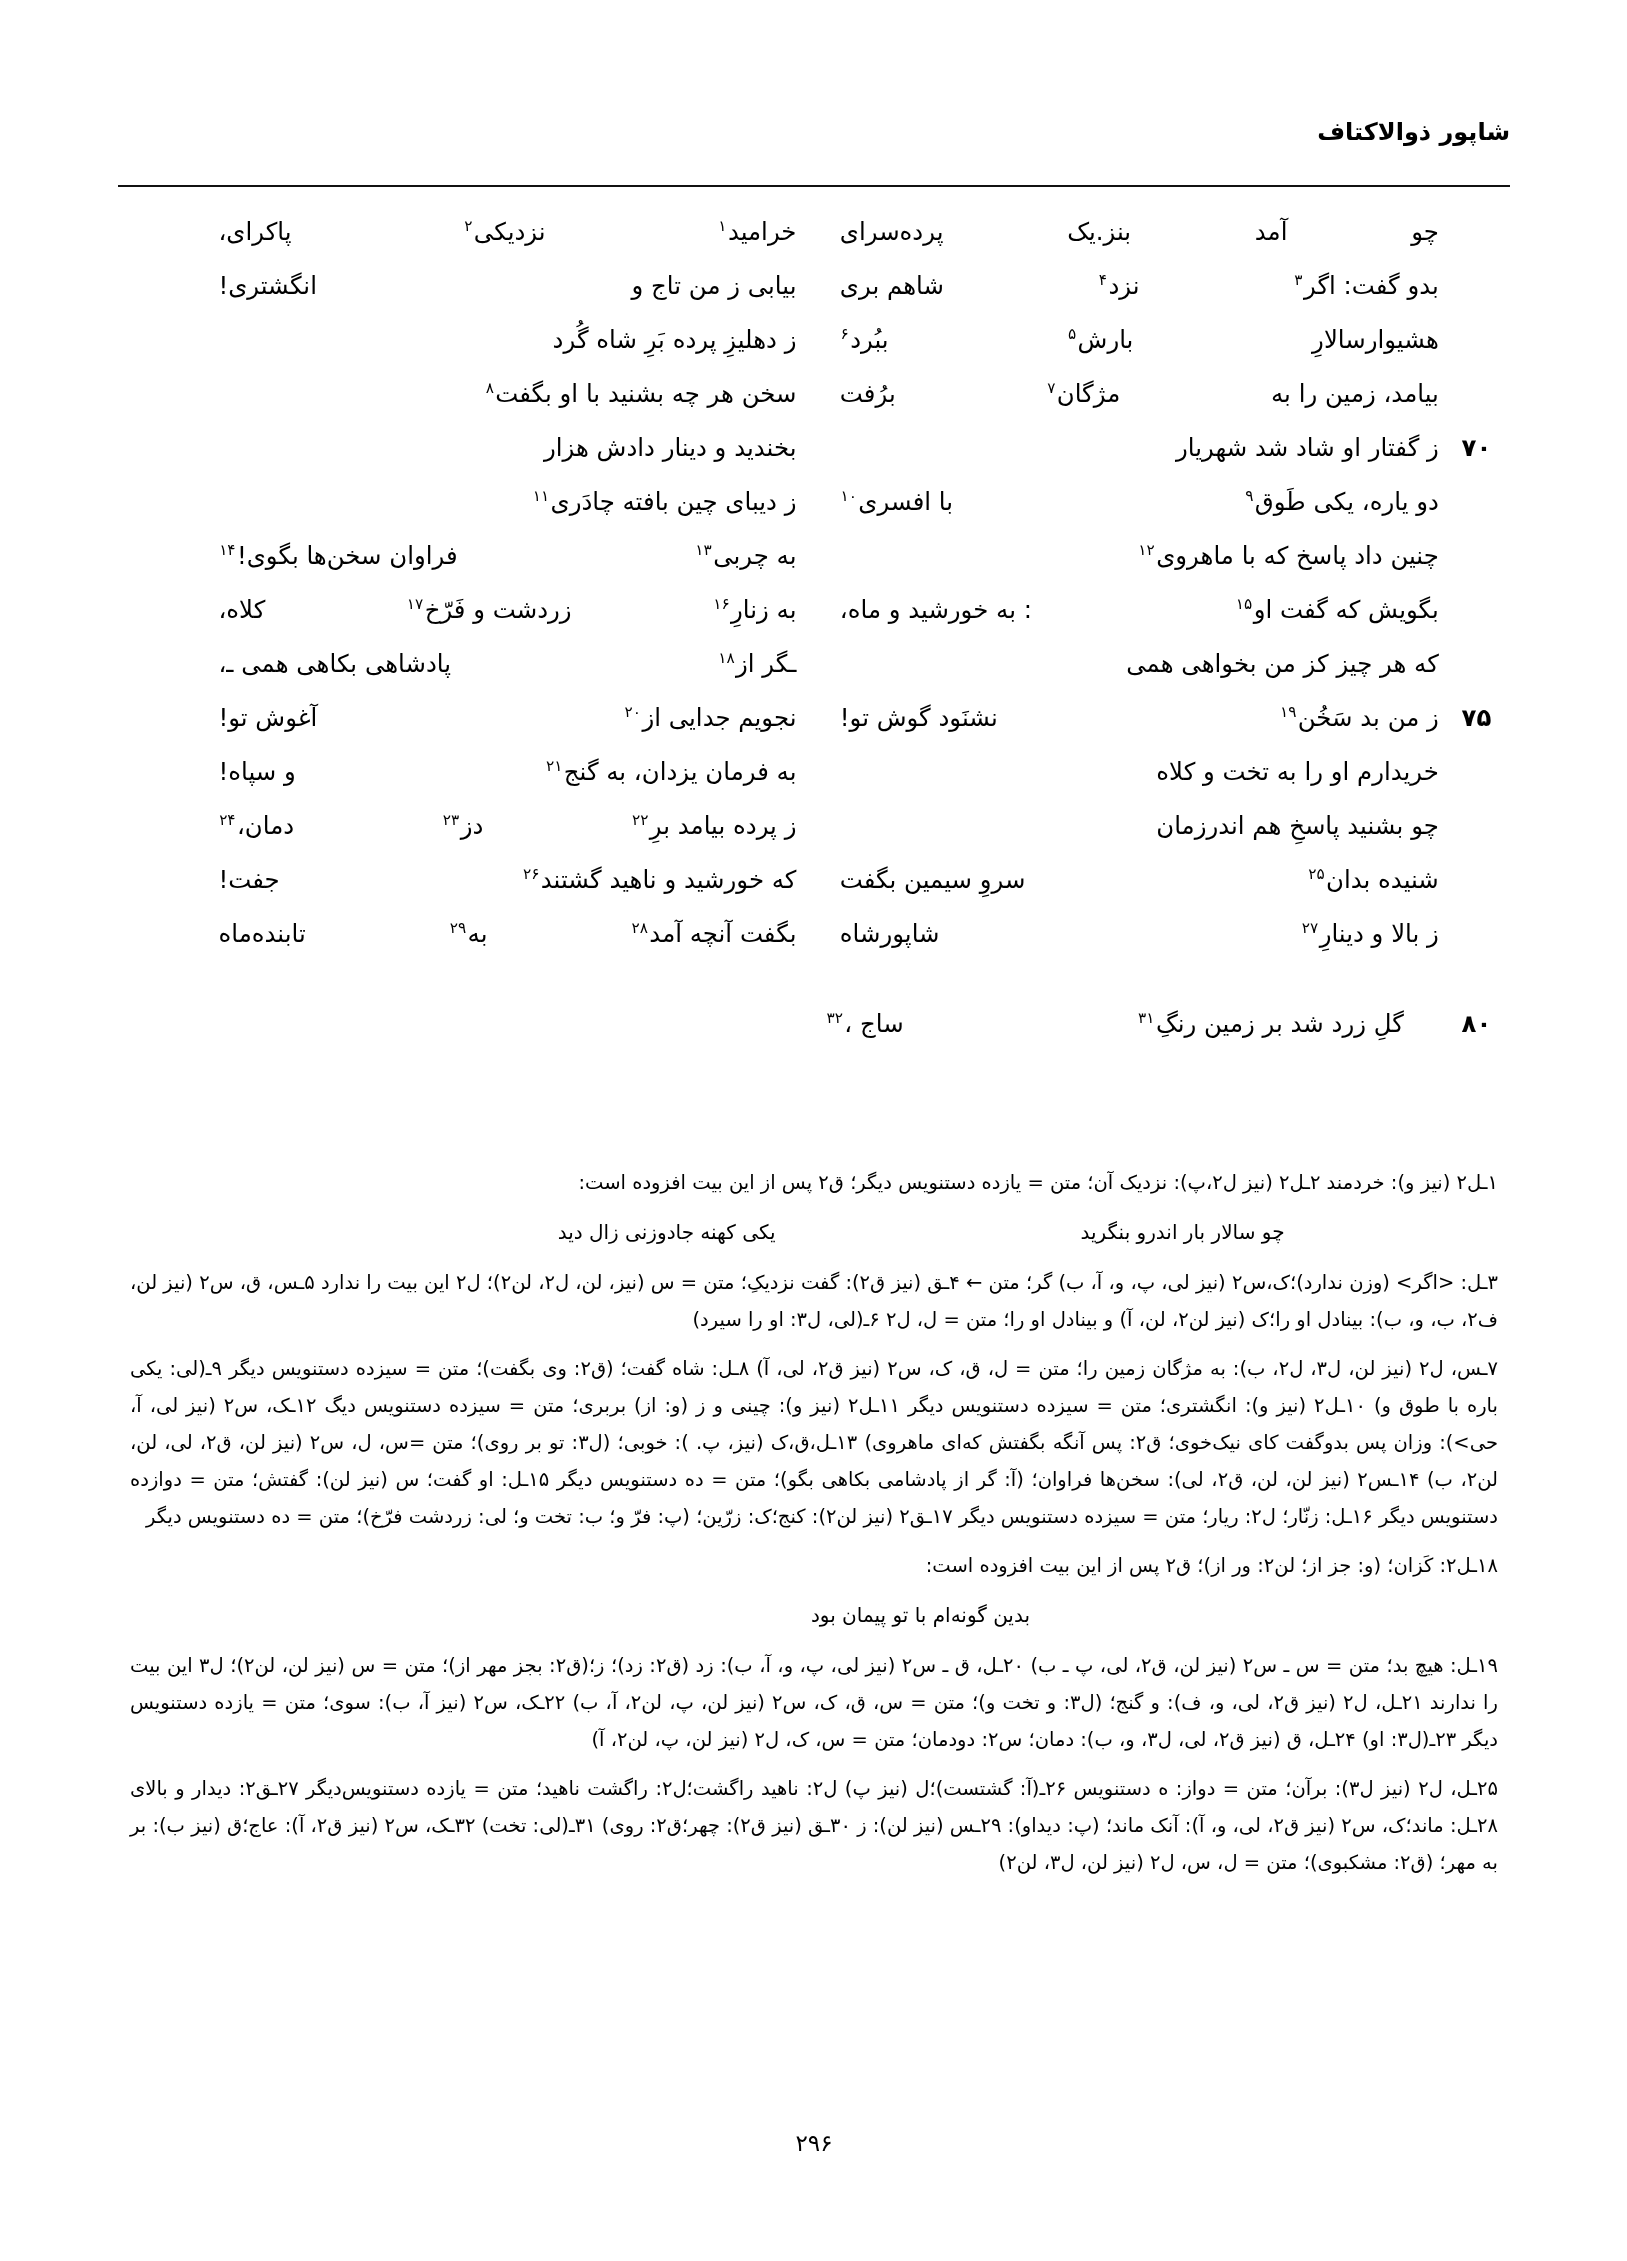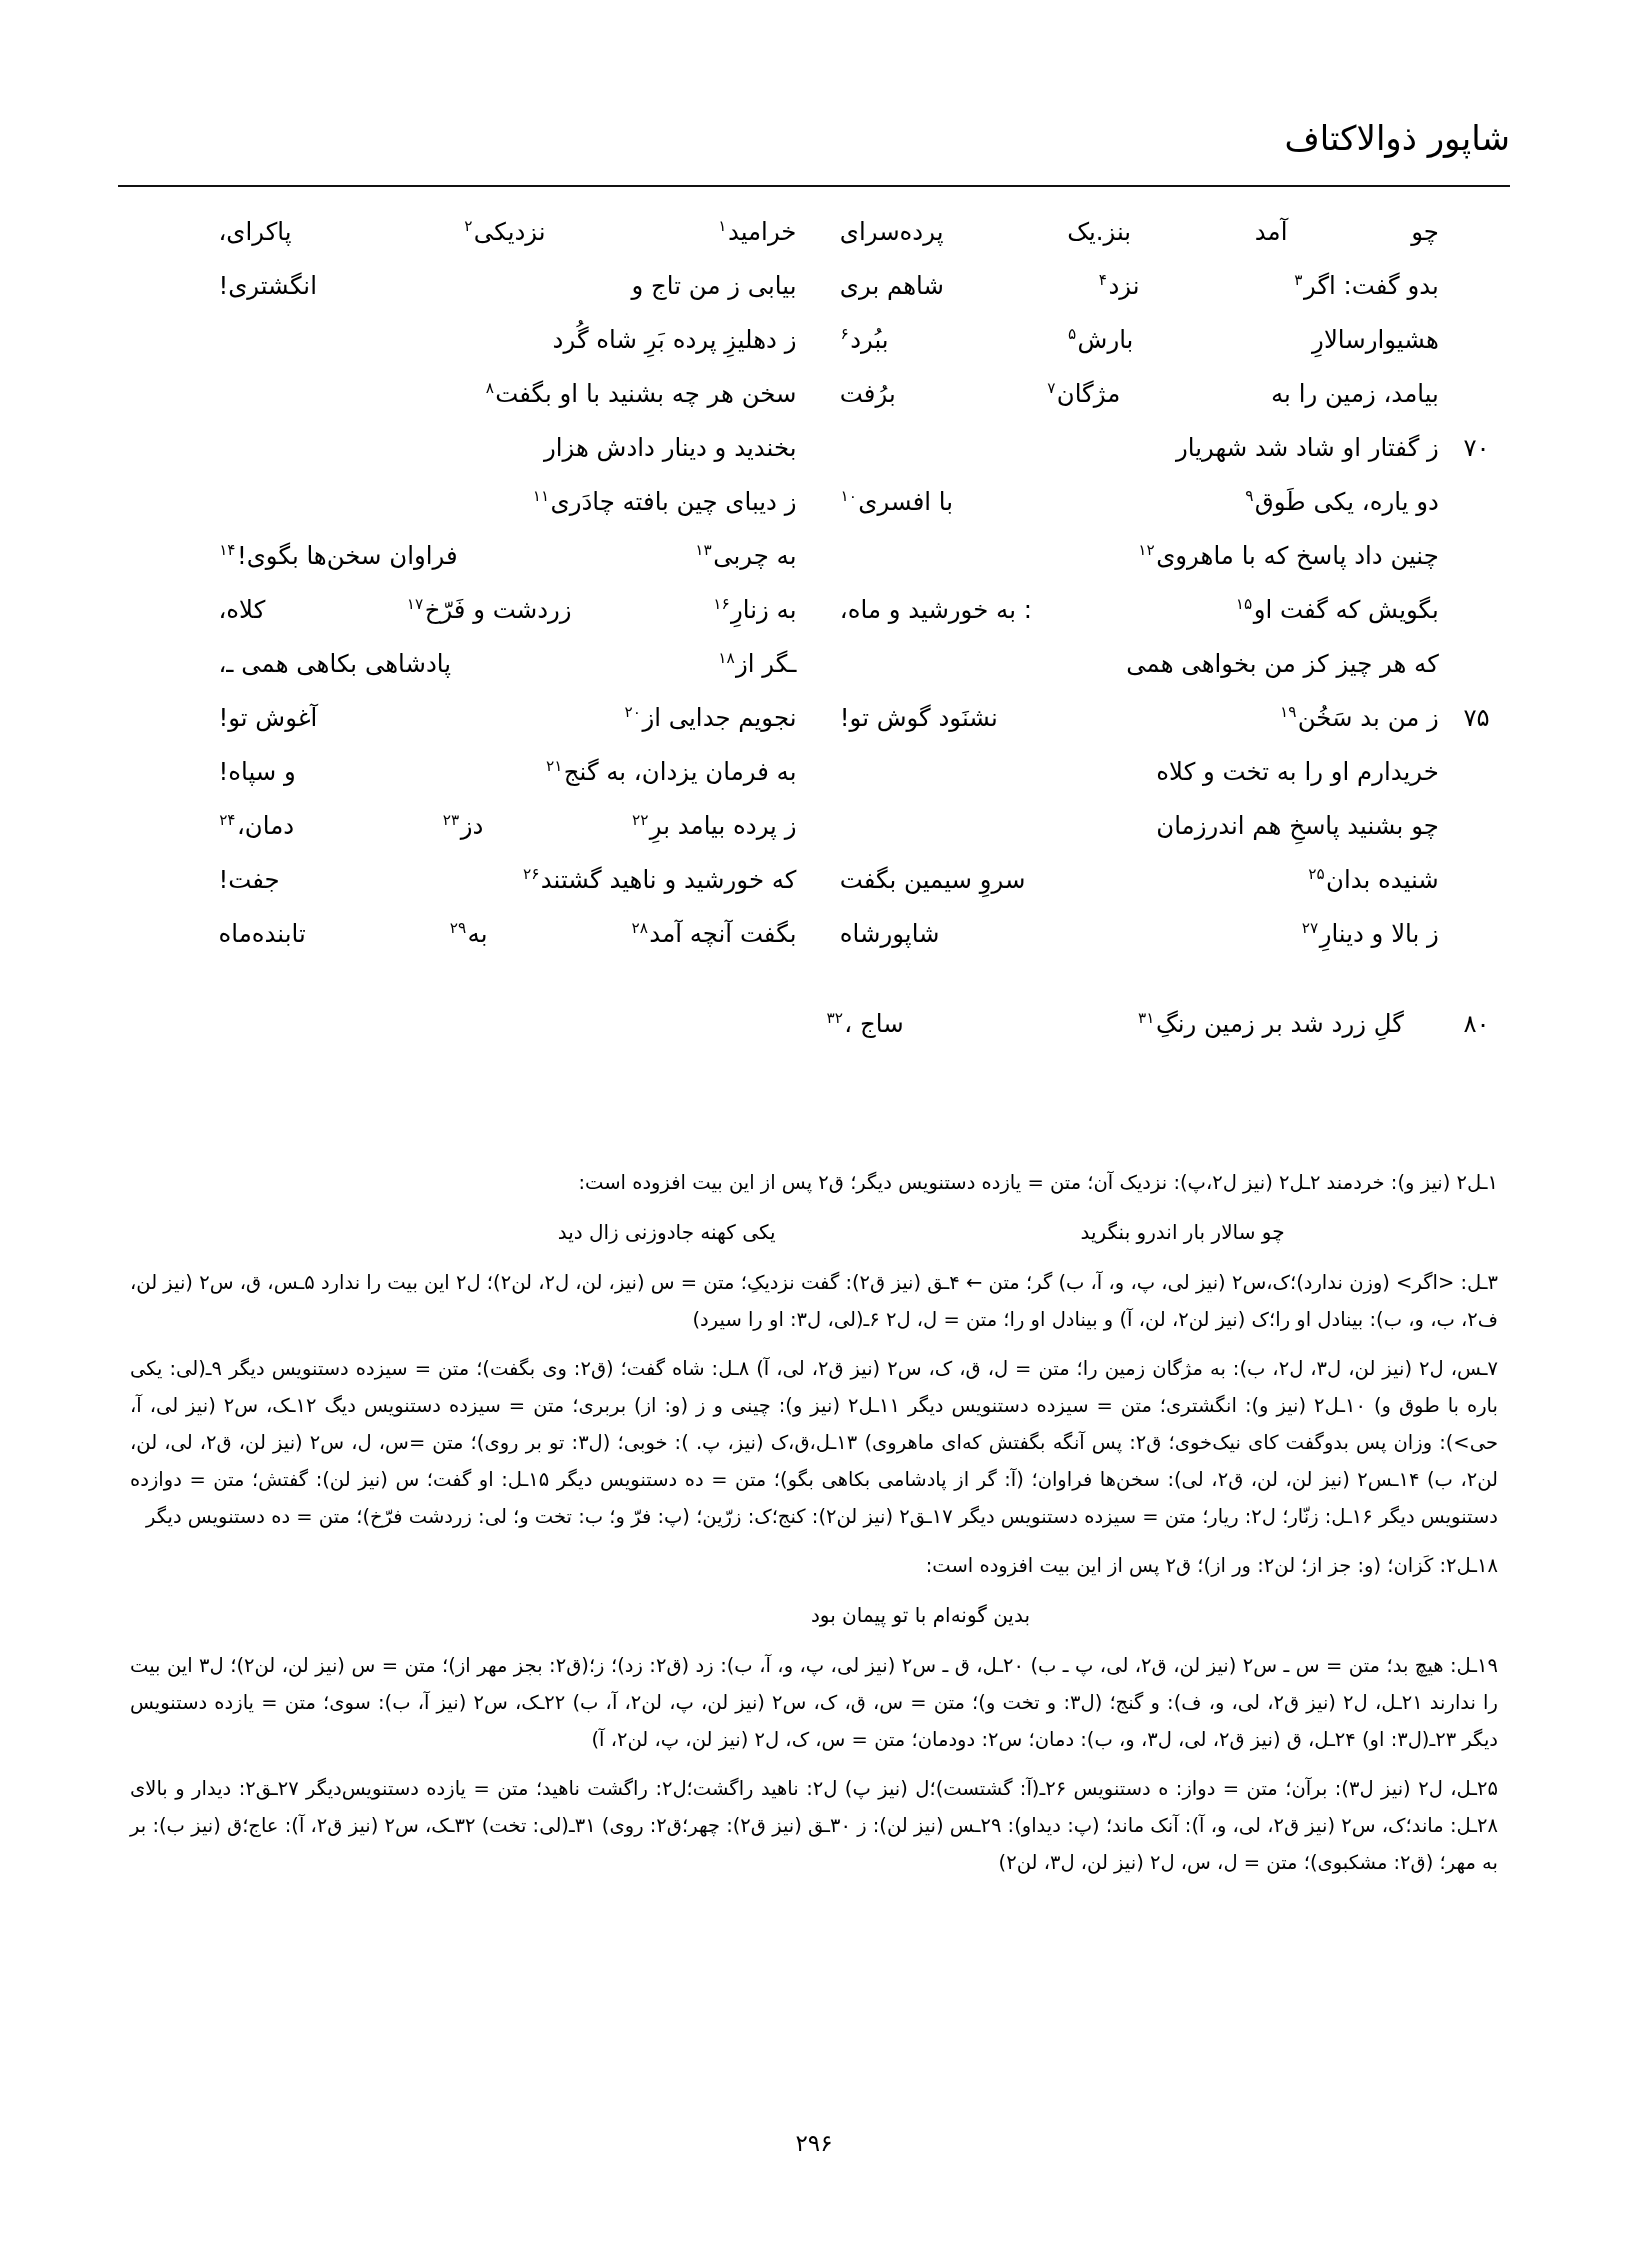--- a/index.html
+++ b/index.html
@@ -27,22 +27,22 @@
     position: absolute;
     top: 118px;
     right: 118px;
     left: 118px;
     height: 70px;
   }
   .runhead-title {
     position: absolute;
     right: 0;
     top: 0;
-    font-size: 34px;
-    font-weight: normal;
+    font-size: 24px;
+    font-weight: bold;
     letter-spacing: 0.3px;
     white-space: nowrap;
     direction: rtl;
     text-align: right;
   }
   .runhead-rule {
     position: absolute;
     right: 0;
     left: 0;
     top: 67px;
@@ -67,20 +67,21 @@
   }
   .verse-row.gap-after { margin-bottom: 36px; }
 
   .vnum {
     width: 67px;
     flex: 0 0 67px;
     font-size: 24.4px;
     line-height: 46px;
     text-align: center;
     direction: rtl;
+    font-weight: bold;
   }
 
   .hemistich {
     font-size: 24.4px;
     line-height: 46px;
     white-space: nowrap;
     direction: rtl;
     display: flex;
     flex-direction: row;
     justify-content: space-between;

